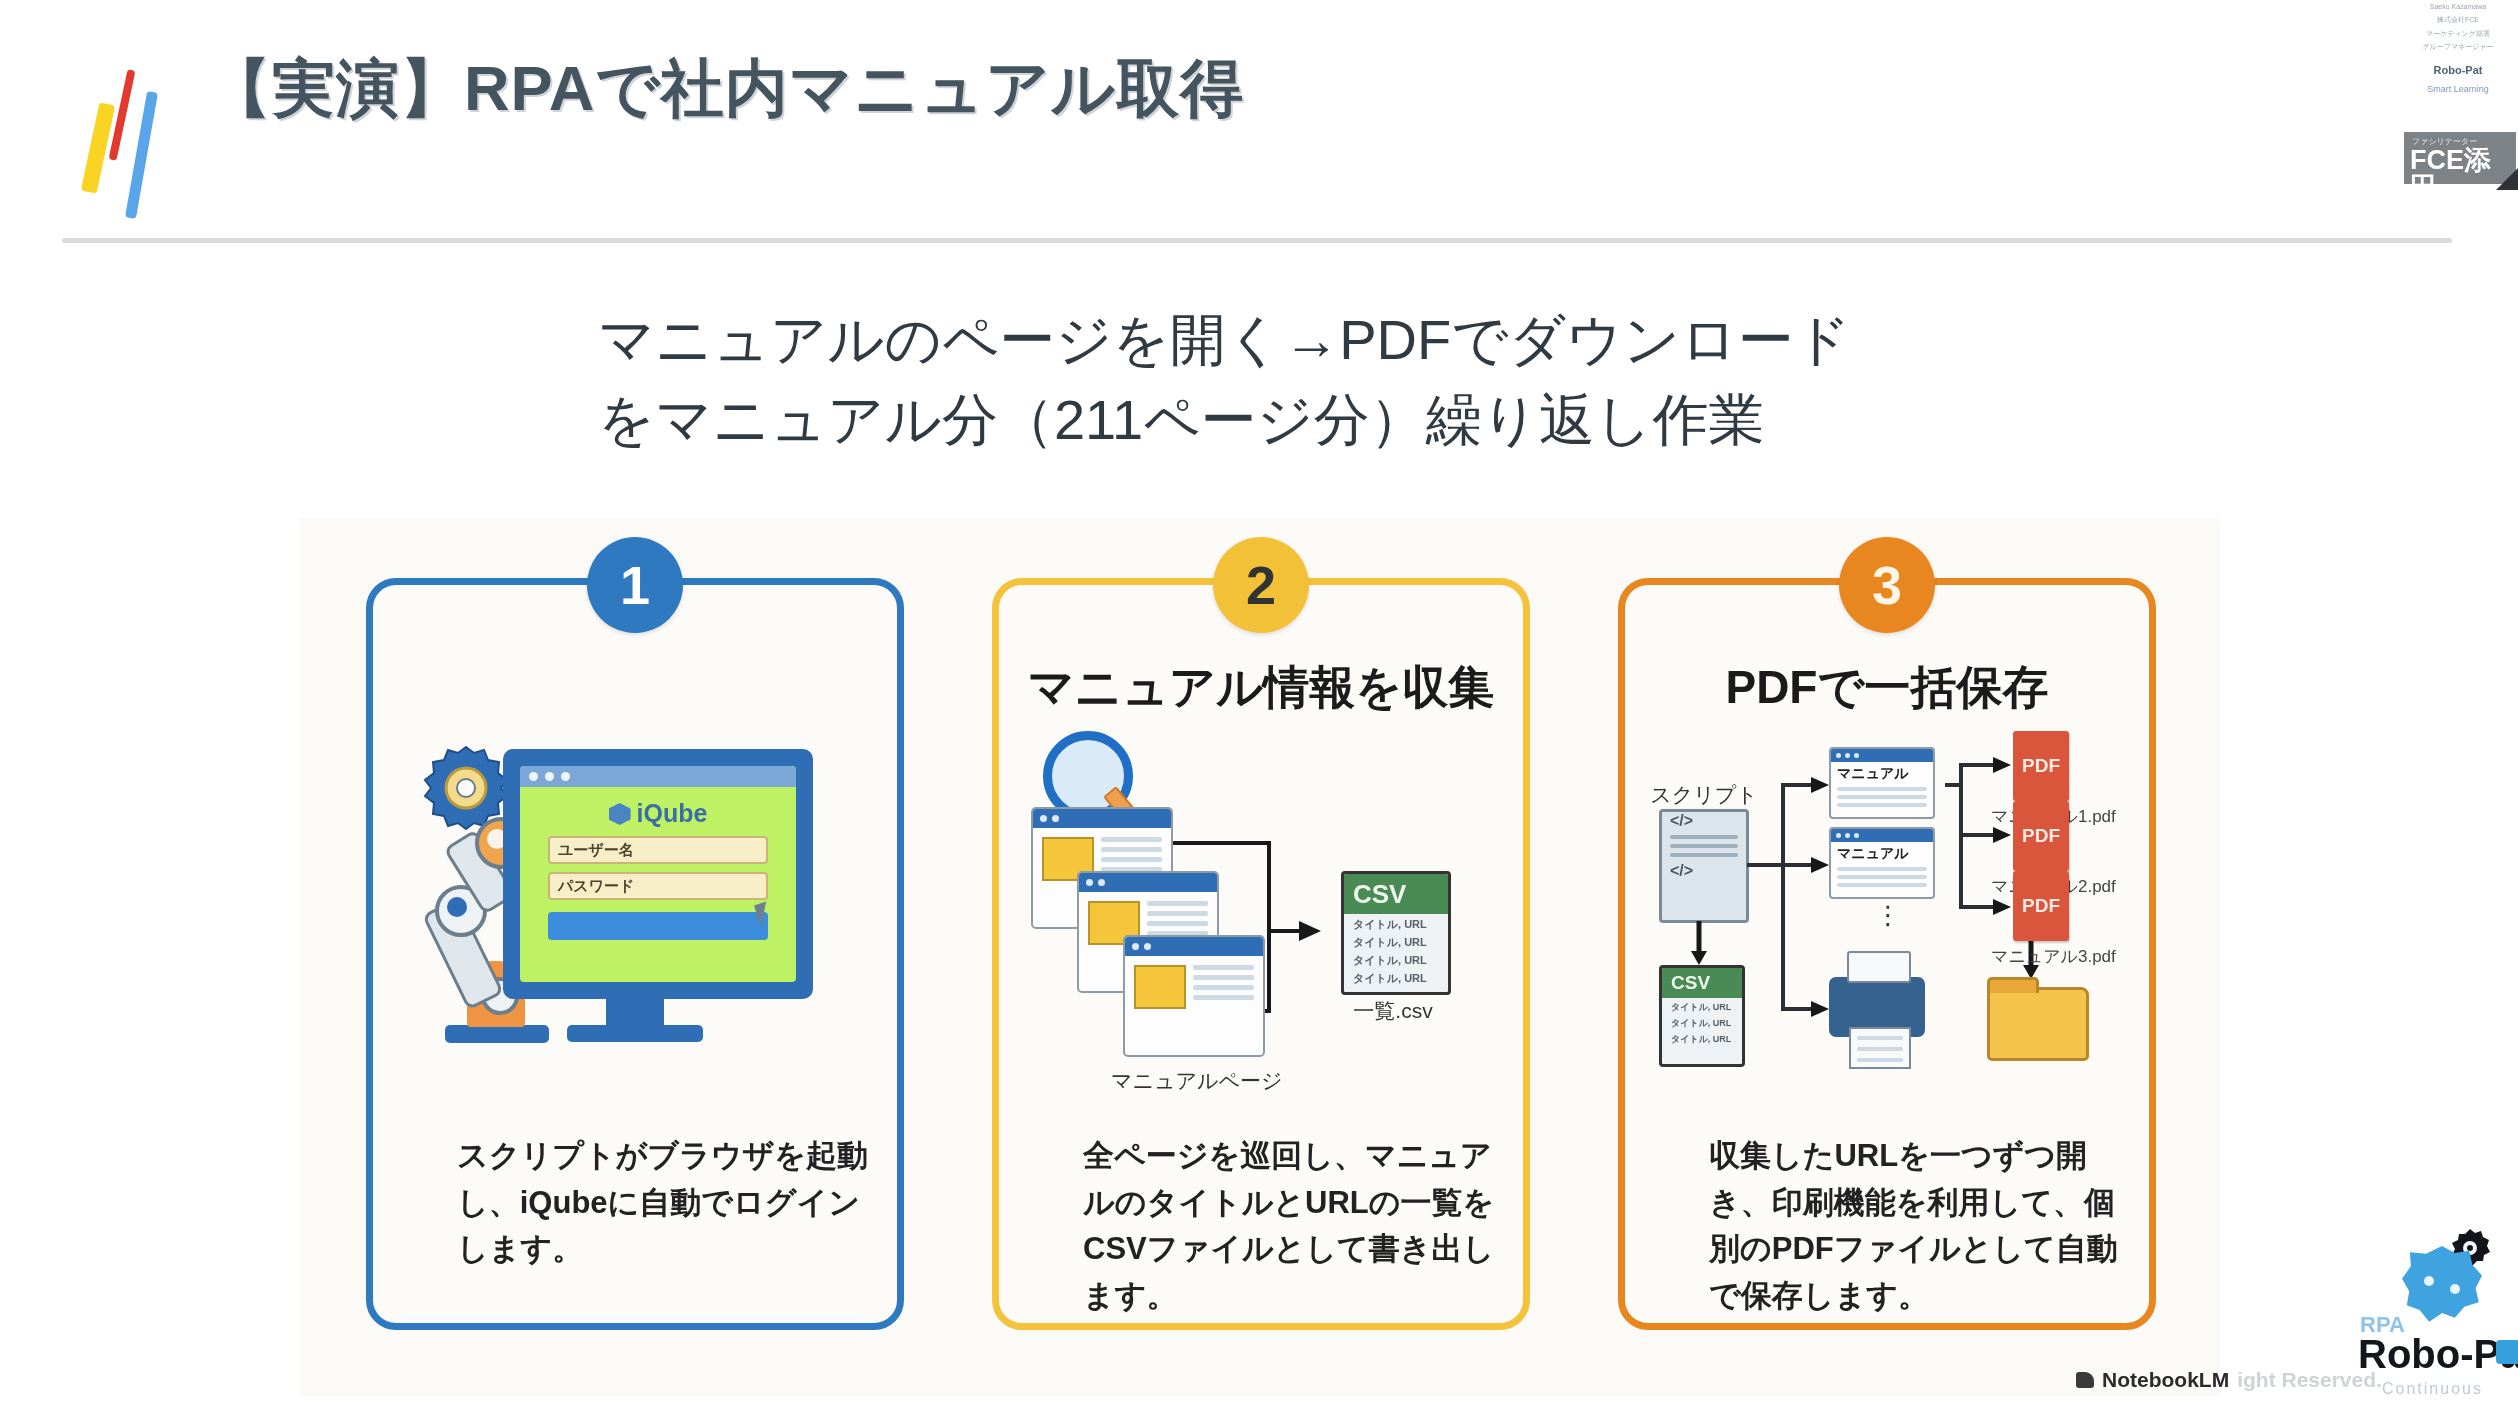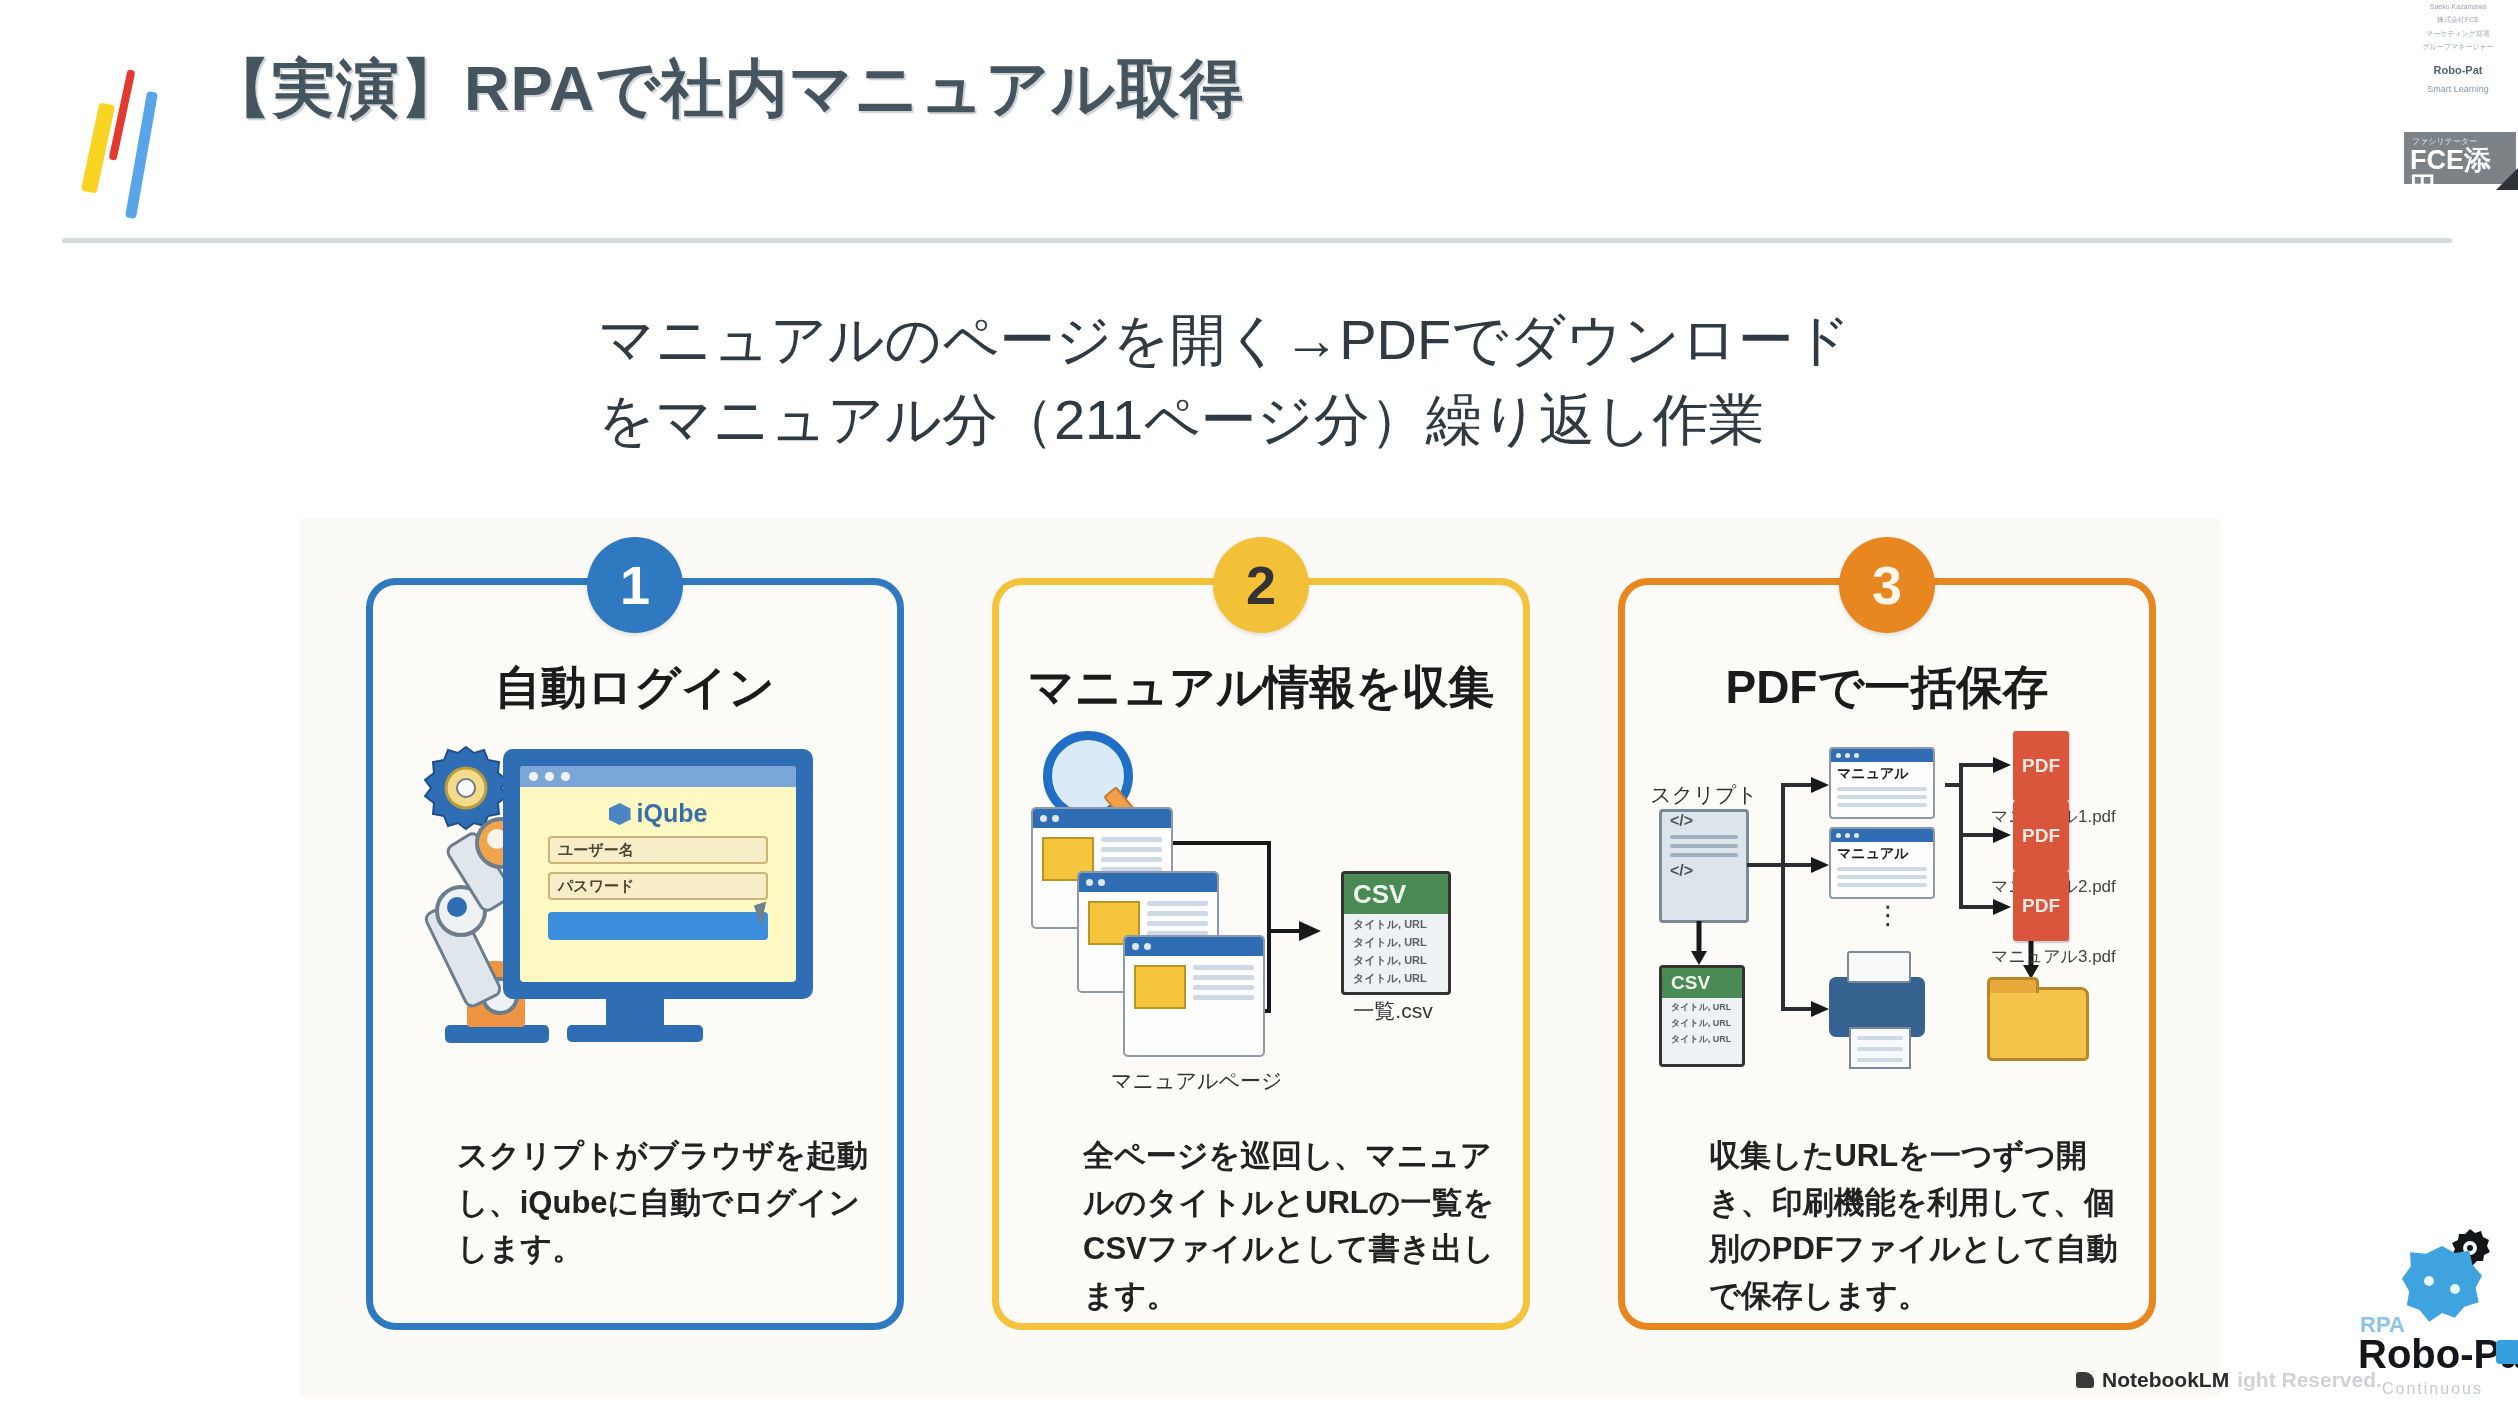--- a/index.html
+++ b/index.html
@@ -66,21 +66,21 @@
   .card-body{
     position:absolute;left:36px;right:28px;top:548px;
     font-size:31px;line-height:1.5;font-weight:700;color:#222;margin-left:48px;
   }
   .art{position:absolute;left:0;top:140px;width:100%;height:400px;}
 
   
   .gear{position:absolute;left:48px;top:18px;width:90px;height:90px;}
   .monitor{position:absolute;left:130px;top:24px;width:310px;height:250px;
            border:9px solid #2f6eb5;border-radius:10px;background:#2f6eb5;box-sizing:border-box;}
-  .mon-inner{position:absolute;inset:8px;background:#fef9c3;border-radius:4px;overflow:hidden;}
+  .mon-inner{position:absolute;inset:8px;background:#bef264;border-radius:4px;overflow:hidden;}
   .mon-bar{height:21px;background:#7ba7d8;display:flex;align-items:center;gap:7px;padding-left:9px;}
   .dot{width:9px;height:9px;border-radius:50%;background:#eef3f8;}
   .iqube{margin:12px 0 8px;text-align:center;font-size:25px;font-weight:600;color:#3a6ea5;}
   .iq-ico{display:inline-block;width:22px;height:22px;background:#4a84c2;
           clip-path:polygon(50% 0,100% 25%,100% 75%,50% 100%,0 75%,0 25%);vertical-align:-3px;margin-right:6px;}
   .field{margin:8px 28px;height:28px;background:#f7eec8;border:2px solid #cbb47a;border-radius:4px;
          font-size:15px;color:#4a4430;padding:3px 0 0 8px;box-sizing:border-box;font-weight:600;}
   .submit{margin:12px 28px 0;height:28px;background:#3d8ddd;border-radius:4px;}
   .mon-neck{position:absolute;left:50%;top:274px;transform:translateX(-50%);width:58px;height:26px;background:#2f6eb5;}
   .mon-base{position:absolute;left:50%;top:300px;transform:translateX(-50%);width:136px;height:17px;background:#2f6eb5;border-radius:5px;}
@@ -189,21 +189,20 @@
 
   <div class="subtitle">
     <div>マニュアルのページを開く→PDFでダウンロード</div>
     <div>をマニュアル分（211ページ分）繰り返し作業</div>
   </div>
 
   <div class="panel"></div>
 
   <div class="card c1">
     <div class="badge">1</div>
-    <div class="card-title">自動ログイン</div>
 
     <div class="art">
 
       <div class="gear">
         <svg width="90" height="90" viewBox="0 0 90 90">
           <g fill="#2f6eb5" stroke="#1f4f88" stroke-width="2">
             <path d="M45 4 L53 10 L63 7 L67 17 L78 19 L77 30 L86 37 L80 45 L86 53 L77 60 L78 71 L67 73 L63 83 L53 80 L45 86 L37 80 L27 83 L23 73 L12 71 L13 60 L4 53 L10 45 L4 37 L13 30 L12 19 L23 17 L27 7 L37 10 Z"></path>
           </g>
           <circle cx="45" cy="45" r="20" fill="#f4da8b" stroke="#b99a3c" stroke-width="3"></circle>
           <circle cx="45" cy="45" r="9" fill="#f8fafc" stroke="#6b7b8a" stroke-width="2"></circle>

